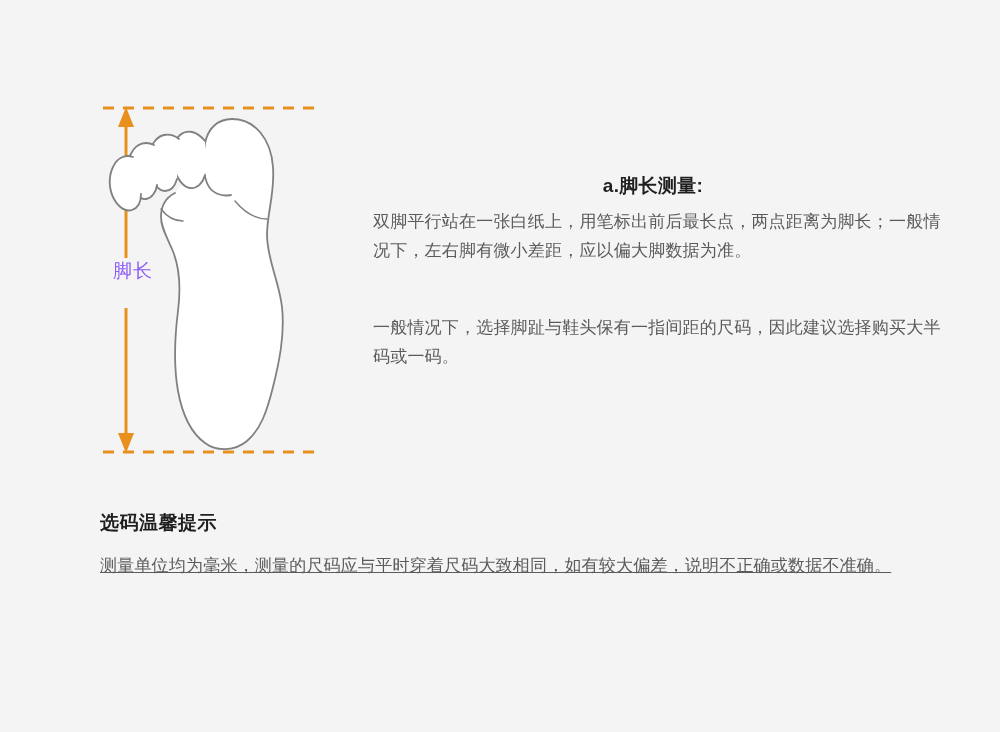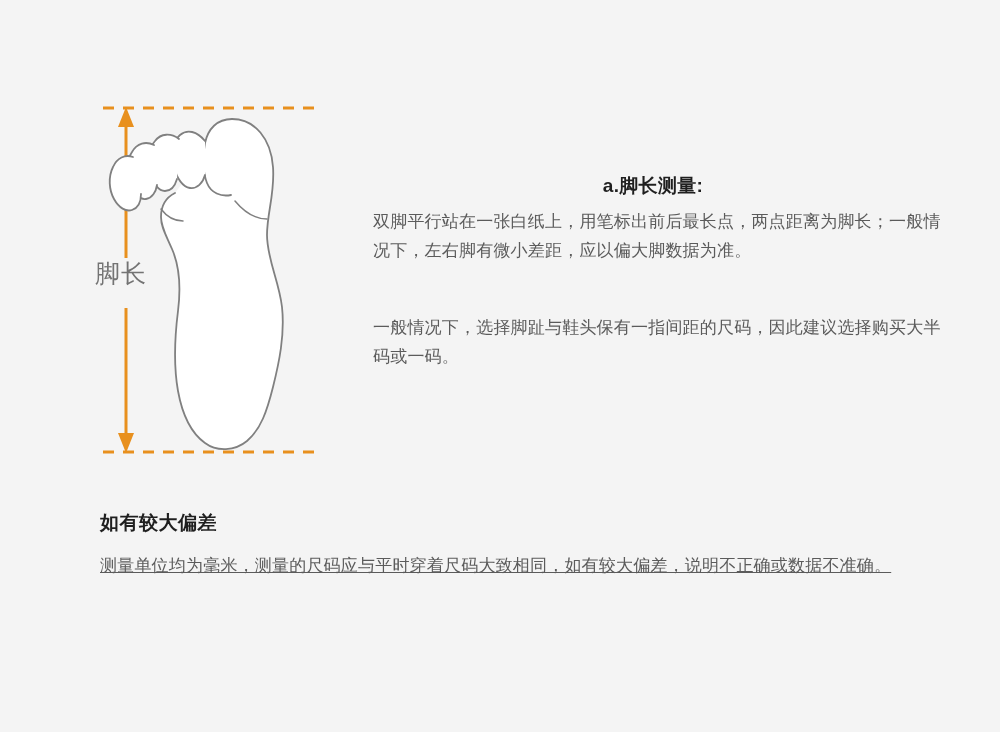--- a/index.html
+++ b/index.html
@@ -29,23 +29,23 @@
     height: 380px;
   }
   .diagram svg {
     display: block;
   }
   .foot-length-label {
     position: absolute;
     left: 0px;
     top: 166px;
     width: 76px;
-    text-align: left;
-    font-size: 25px;
-    color: #737373;
+    text-align: center;
+    font-size: 19px;
+    color: #8b5cf6;
     letter-spacing: 1px;
     line-height: 1;
     white-space: nowrap;
   }
 
   
   .instructions {
     position: absolute;
     left: 353px;
     top: 98px;
@@ -184,17 +184,17 @@
       <h2 class="step-title">a.脚长测量:</h2>
       <p class="step-body">双脚平行站在一张白纸上，用笔标出前后最长点，两点距离为脚长；一般情况下，左右脚有微小差距，应以偏大脚数据为准。</p>
     </div>
 
     <div class="step step-b">
       <p class="step-body">一般情况下，选择脚趾与鞋头保有一指间距的尺码，因此建议选择购买大半码或一码。</p>
     </div>
   </div>
 
   <div class="tips">
-    <h2 class="tips-title">如有较大偏差</h2>
+    <h2 class="tips-title">选码温馨提示</h2>
     <p class="tips-body">测量单位均为毫米，测量的尺码应与平时穿着尺码大致相同，如有较大偏差，说明不正确或数据不准确。</p>
   </div>
 
 </div>
 
 </body></html>

